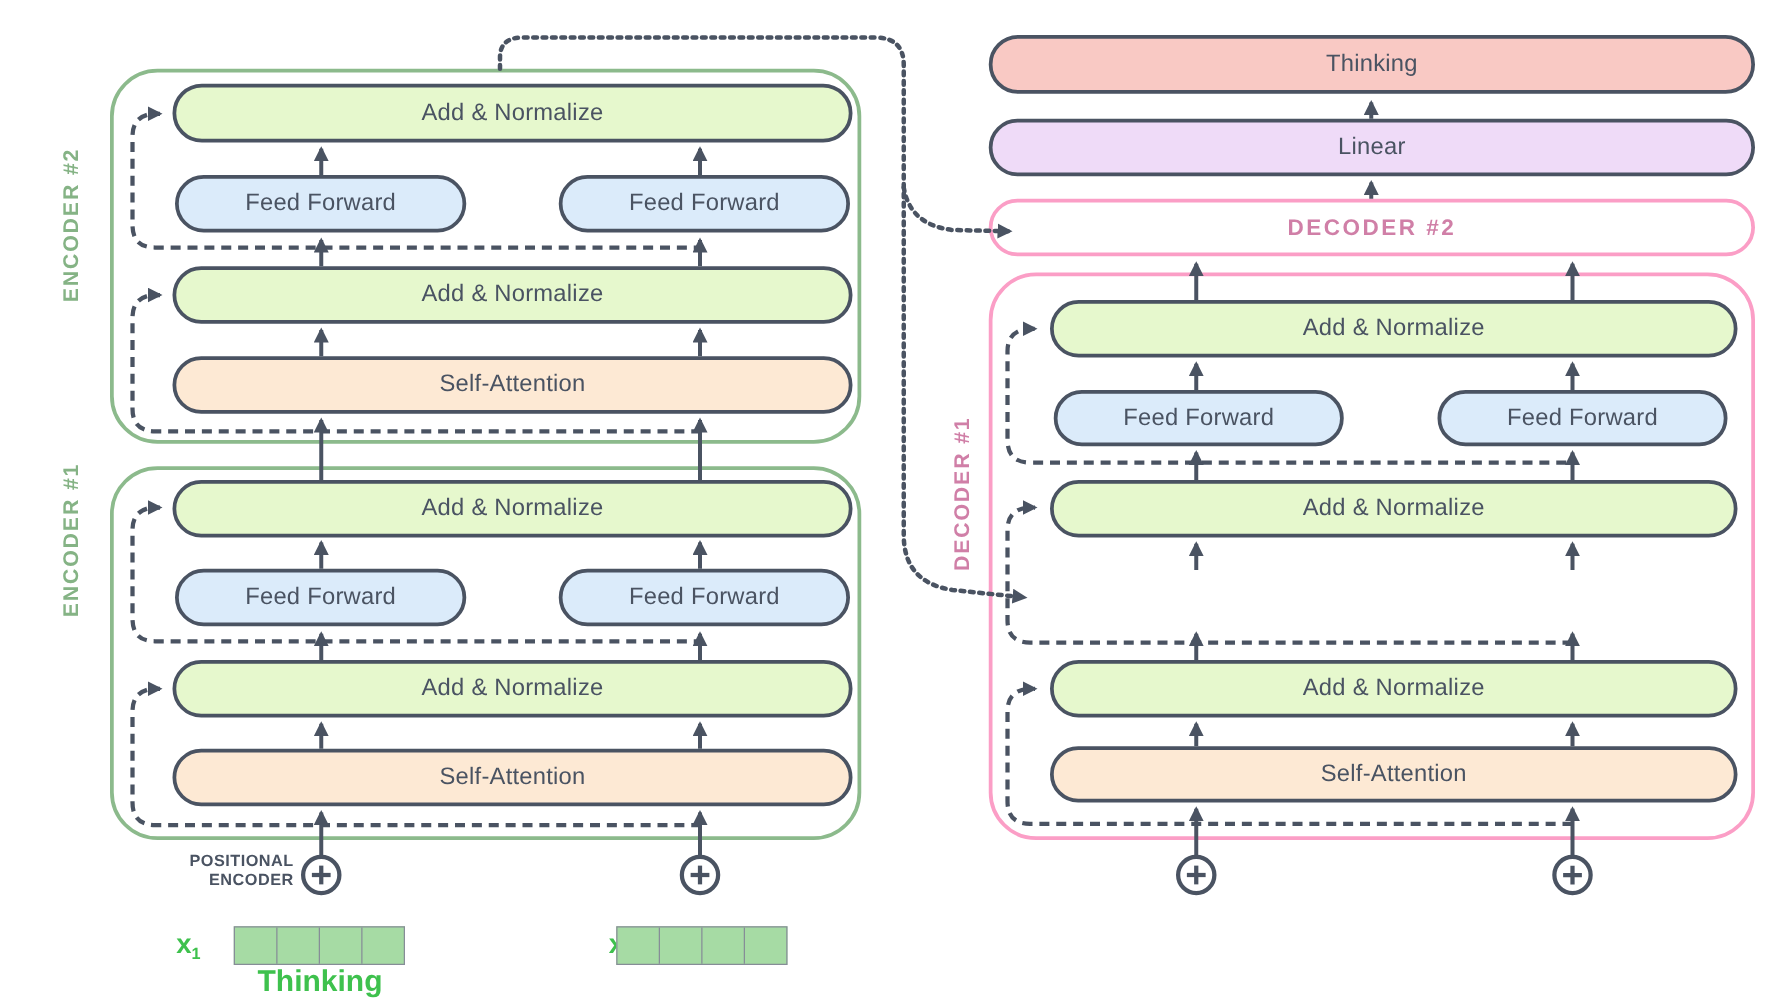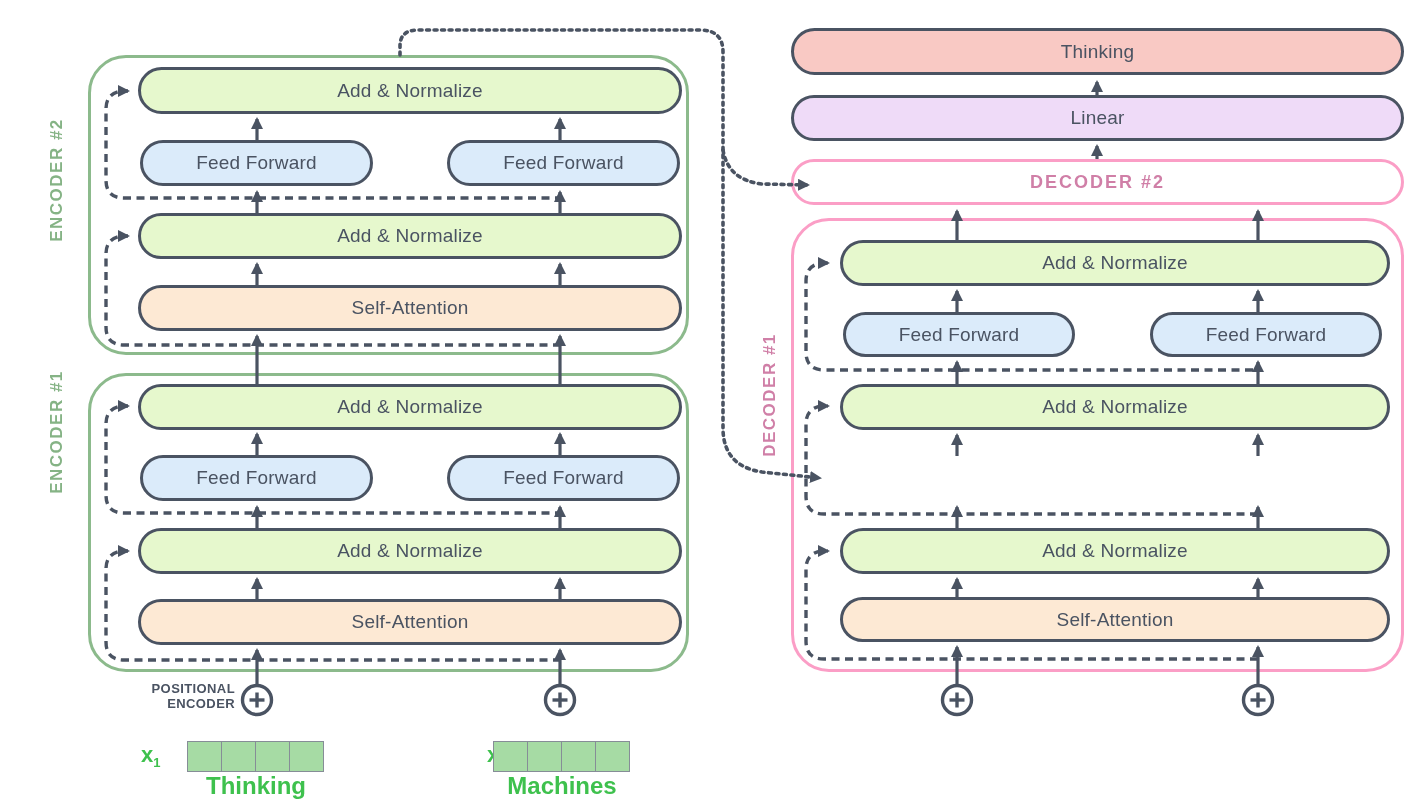--- a/index.html
+++ b/index.html
@@ -197,15 +197,14 @@
 
   <div class="tok-sym" style="left:447px;top:742px;margin-left:40px;">
     <span>x</span><sub>2</sub>
   </div>
   <div class="cells" style="left:493px;top:741px;">
     <div class="cell"></div>
     <div class="cell"></div>
     <div class="cell"></div>
     <div class="cell"></div>
   </div>
-  <div class="word" style="left:462px;top:772px;">Machines</div>
 
 </div>
 
 </body></html>

